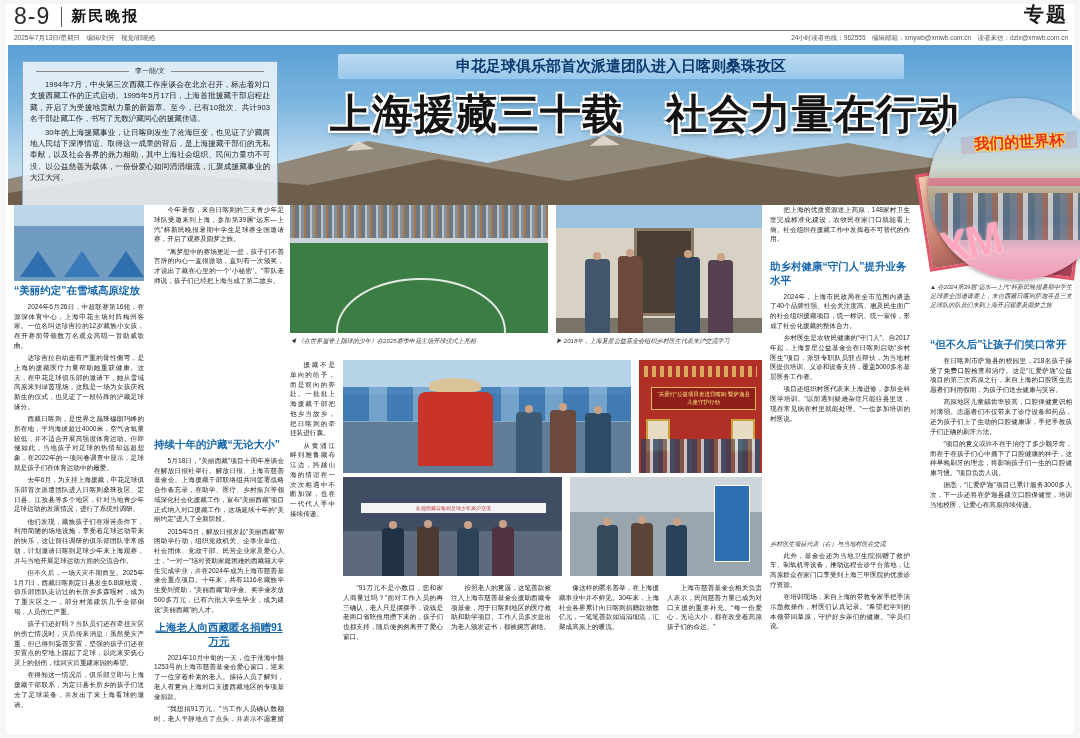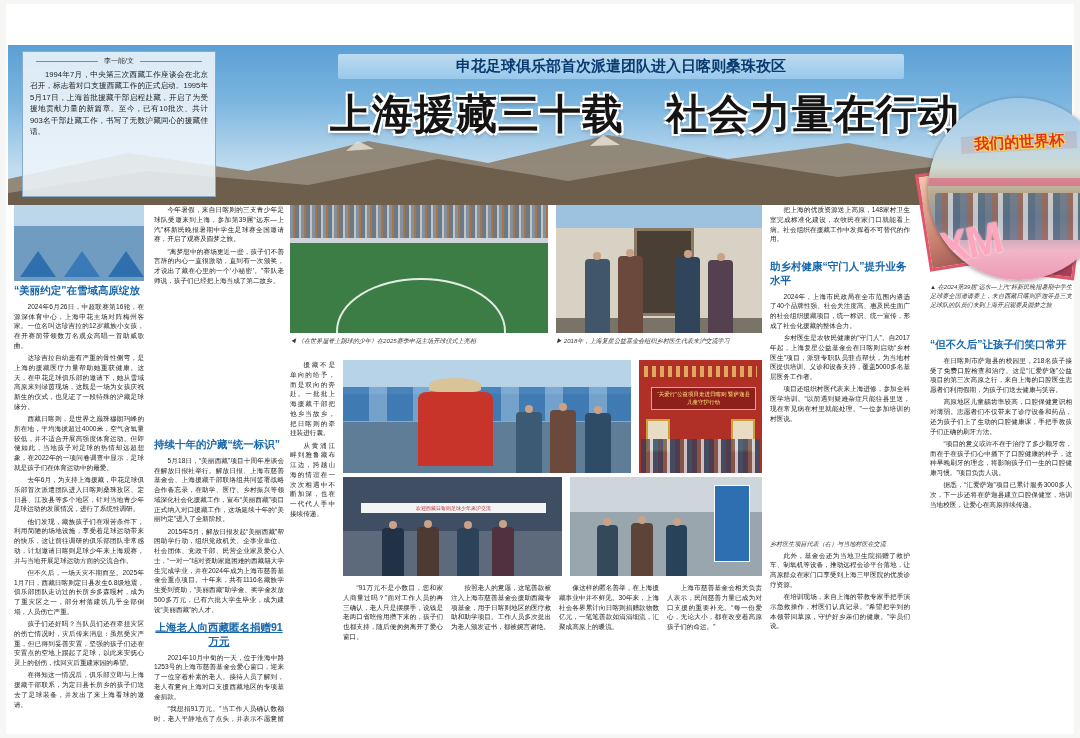--- a/index.html
+++ b/index.html
@@ -19,21 +19,21 @@
   .contact{margin-left:auto;font-size:6.5px;color:#555;}
 
   
   #banner{position:absolute;left:8px;top:45px;width:1064px;height:160px;overflow:hidden;
     background:linear-gradient(180deg,#5b9fd4 0%,#7cb6e0 36%,#a9cfe9 62%,#c2dcef 78%);}
   #banner svg{position:absolute;left:0;bottom:0;width:100%;height:86px;display:block;}
   .kicker{position:absolute;left:330px;top:9px;width:566px;text-align:center;font-size:15px;font-weight:bold;color:#0a3a6d;
     background:linear-gradient(180deg,rgba(205,229,246,.85),rgba(160,205,238,.85));padding:3px 0;border-radius:2px;}
   .bigtitle{position:absolute;left:252px;top:42px;width:700px;text-align:right;font-size:41px;font-weight:700;color:#141414;letter-spacing:1px;white-space:nowrap;
     text-shadow:-2px -2px 0 #fff,2px -2px 0 #fff,-2px 2px 0 #fff,2px 2px 0 #fff,0 3px 4px rgba(0,0,0,.35);}
-  .lede{position:absolute;left:14px;top:6px;width:194px;height:146px;background:rgba(238,245,251,.88);
+  .lede{position:absolute;left:14px;top:16px;width:256px;height:146px;background:rgba(238,245,251,.88);
     border:1px solid #86abcd;padding:4px 7px;box-sizing:border-box;overflow:hidden;}
   .byline{display:flex;align-items:center;font-size:7px;color:#333;margin-bottom:3px;}
   .byline:before,.byline:after{content:"";flex:1;border-top:1px solid #8a8a8a;margin:0 6px;}
   .lede p{margin:0 0 2px;font-size:7.6px;line-height:1.5;text-align:justify;text-indent:15px;color:#1b1b1b;}
 
   
   .tiltph{position:absolute;border:3px solid #e0566b;background:linear-gradient(160deg,#f3c7ad,#c77d6d 60%,#8c4a48);z-index:4;}
   #tilt1{left:922px;top:168px;width:74px;height:92px;transform:rotate(-9deg);}
   #tilt2{left:1002px;top:182px;width:72px;height:88px;transform:rotate(7deg);background:linear-gradient(160deg,#f6d9de,#d96a7f 60%,#a23a52);}
   #circle{position:absolute;left:928px;top:98px;width:182px;height:182px;border-radius:50%;overflow:hidden;z-index:5;
@@ -84,34 +84,48 @@
   .ph-indoor2 .rollup{position:absolute;right:6%;top:8%;width:18%;height:76%;background:#2e6fb2;border:1px solid #fff;}
 
   .spacer{position:relative;}
 </style>
 </head>
 <body>
 
 <div id="page">
   <div id="paper"></div>
 
+  <div class="hdr">
+    <div class="hdr-row1">
+      <div class="pageno">8-9</div>
+      <div class="hdr-div"></div>
+      <div class="masthead">新民晚报</div>
+      <div class="section">专题</div>
+    </div>
+    <div class="hdr-rule"></div>
+    <div class="hdr-row2">
+      <div class="dateline">2025年7月13日/星期日　编辑/刘芳　视觉/邵晓艳</div>
+      <div class="contact">24小时读者热线：962555　编辑邮箱：xmywb@xmwb.com.cn　读者来信：dzlx@xmwb.com.cn</div>
+    </div>
+  </div>
 
   <div id="banner">
     <svg viewBox="0 0 1064 86" preserveAspectRatio="none">
       <polygon points="0,60 120,34 240,52 360,22 480,44 600,16 720,40 840,24 960,46 1064,30 1064,86 0,86" fill="#8d7f6d" opacity="0.9"></polygon>
       <polygon points="0,74 140,52 300,66 430,40 560,62 700,38 830,58 960,44 1064,58 1064,86 0,86" fill="#6e5f4c"></polygon>
       <polygon points="350,22 366,30 338,32" fill="#e8e2d6" opacity="0.8"></polygon>
       <polygon points="595,16 612,26 582,27" fill="#ece6da" opacity="0.8"></polygon>
     </svg>
     <div class="kicker">申花足球俱乐部首次派遣团队进入日喀则桑珠孜区</div>
     <div class="bigtitle">上海援藏三十载　社会力量在行动</div>
     <div class="lede">
       <div class="byline">李一能/文</div>
       <div>
           <p class="ledep">1994年7月，中央第三次西藏工作座谈会在北京召开，标志着对口支援西藏工作的正式启动。1995年5月17日，上海首批援藏干部启程赴藏，开启了为受援地贡献力量的新篇章。至今，已有10批次、共计903名干部赴藏工作，书写了无数沪藏同心的援藏佳话。</p>
+          <p class="ledep">30年的上海援藏事业，让日喀则发生了沧海巨变，也见证了沪藏两地人民结下深厚情谊。取得这一成果的背后，是上海援藏干部们的无私奉献，以及社会各界的鼎力相助，其中上海社会组织、民间力量功不可没。以公益慈善为载体，一份份爱心如同涓涓细流，汇聚成援藏事业的大江大河。</p>
         </div>
     </div>
   </div>
 
   <div id="tilt1" class="tiltph"></div>
   <div id="tilt2" class="tiltph"></div>
   <div id="circle">
     <div class="circ-banner">我们的世界杯</div>
     <div class="circ-strip"></div>
     <div class="circ-people"></div>
@@ -135,21 +149,21 @@
         <p class="para">孩子们还好吗？当队员们还在牵挂灾区的伤亡情况时，灾后传来消息：虽然受灾严重，但已得到妥善安置，坚强的孩子们还在安置点的空地上踢起了足球，以此来安抚心灵上的创伤，找回灾后重建家园的希望。</p>
         <p class="para">在得知这一情况后，俱乐部立即与上海援藏干部联系，为定日县长所乡的孩子们送去了足球装备，并发出了来上海看球的邀请。</p>
       </div>
   </div>
 
   <div class="col" style="left:154px;top:205px;width:130px;height:529px;">
     <div class="bodytext subcol" style="height:230px;">
         <p class="para">今年暑假，来自日喀则的三支青少年足球队受邀来到上海，参加第39届“远东—上汽”杯新民晚报暑期中学生足球赛全国邀请赛，开启了观赛及圆梦之旅。</p>
         <p class="para">“离梦想中的赛场更近一些，孩子们不善言辞的内心一直很激动，直到有一次颁奖，才说出了藏在心里的一个‘小秘密’。”带队老师说，孩子们已经把上海当成了第二故乡。</p>
       </div>
-    <div class="colhead">持续十年的沪藏“统一标识”</div>
+    <div class="colhead">持续十年的沪藏“无论大小”</div>
     <div class="bodytext subcol" style="height:162px;">
         <p class="para">5月18日，“美丽西藏”项目十周年座谈会在解放日报社举行。解放日报、上海市慈善基金会、上海援藏干部联络组共同签署战略合作备忘录，在助学、医疗、乡村振兴等领域深化社会化援藏工作，宣布“美丽西藏”项目正式纳入对口援藏工作，这场延续十年的“美丽约定”进入了全新阶段。</p>
         <p class="para">2015年5月，解放日报发起“美丽西藏”帮困助学行动，组织党政机关、企事业单位、社会团体、党政干部、民营企业家及爱心人士，“一对一”结对资助家庭困难的西藏籍大学生完成学业，并在2024年成为上海市慈善基金会重点项目。十年来，共有1116名藏族学生受到资助，“美丽西藏”助学金、奖学金发放500多万元，已有六批大学生毕业，成为建设“美丽西藏”的人才。</p>
         <p class="para">原本只是媒体发起的一次善举，竟然一做就是十年。2015年4月25日，尼泊尔发生大地震，与之相邻的西藏日喀则地区也被波及。当时正在西藏开展公益自驾行的发起团队，立即与上海援藏第七批联络组取得联系，按照灾区需求清单，几天内就筹措了价值40万元的物资，运抵日喀则灾区，“美丽约定”由此而生。</p>
       </div>
     <div class="colhead center">上海老人向西藏匿名捐赠91万元</div>
     <div class="bodytext subcol" style="height:70px;">
         <p class="para">2021年10月中旬的一天，位于淮海中路1253号的上海市慈善基金会爱心窗口，迎来了一位穿着朴素的老人。接待人员了解到，老人有意向上海对口支援西藏地区的专项基金捐款。</p>
         <p class="para">“我想捐91万元。”当工作人员确认数额时，老人平静地点了点头，并表示不愿意留下自己的姓名。</p>
       </div>

